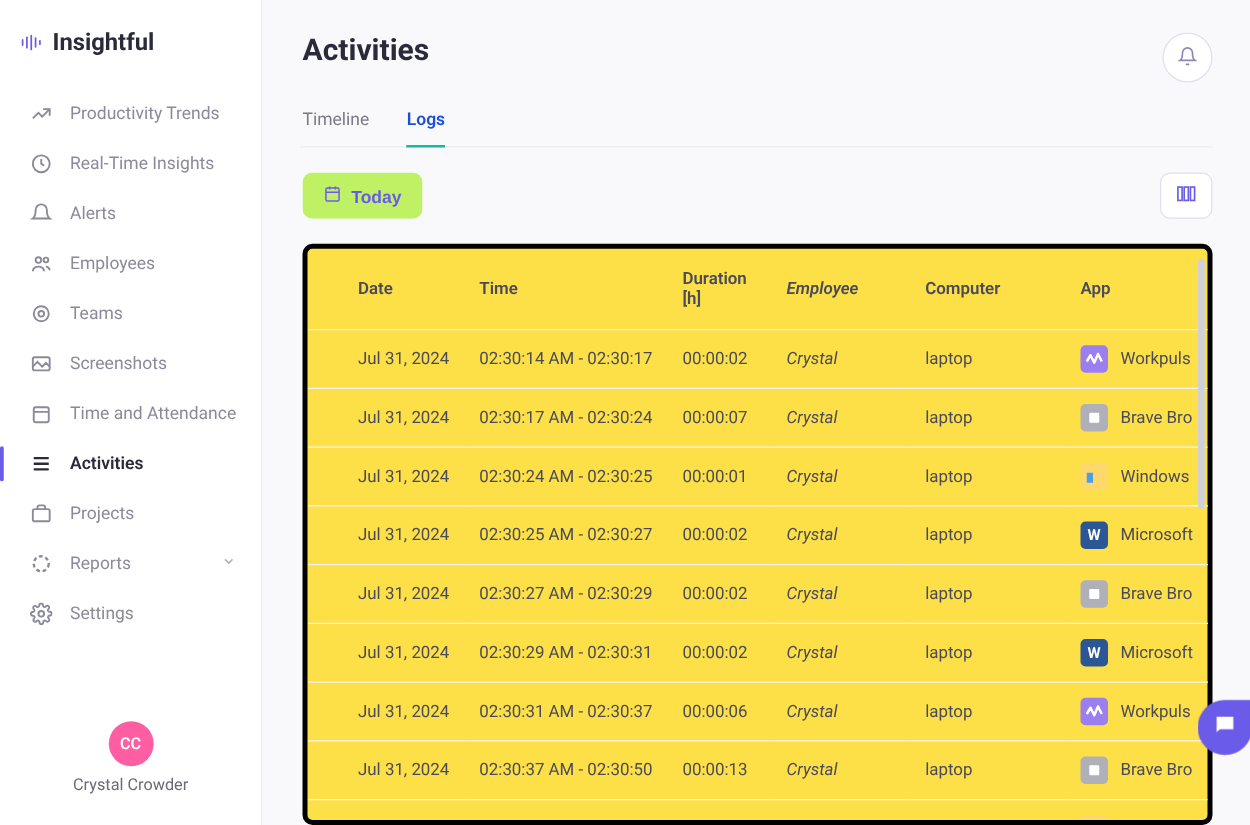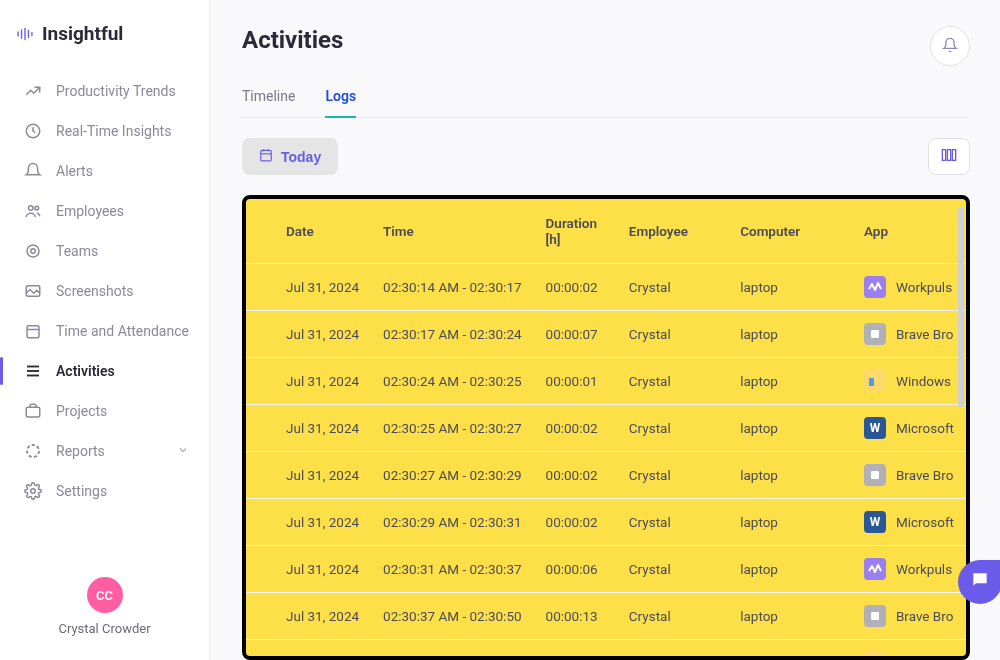--- a/index.html
+++ b/index.html
@@ -71,21 +71,21 @@
 }
 .tabs { display: flex; gap: 30px; padding: 22px 0 0 2px; border-bottom: 1px solid #ececf0; margin-right: 30px; }
 .tab { padding-bottom: 12px; font-size: 14px; color: #7a7a88; cursor: pointer; }
 .tab.active { color: #1d4ed8; font-weight: 600; border-bottom: 2px solid #14b8a6; margin-bottom: -1px; }
 .toolbar { display: flex; gap: 12px; padding: 20px 30px 20px 2px; align-items: center; }
 .btn {
   display: flex; align-items: center; gap: 8px;
   padding: 9px 16px; border-radius: 8px;
   font-size: 14px; cursor: pointer; border: 1px solid transparent;
 }
-.btn-today { background: #e5e5e5; color: #6a5ce8; font-weight: 600; }
+.btn-today { background: #bef264; color: #6a5ce8; font-weight: 600; }
 .btn-filter { background: #fff; border-color: #e0e0ea; color: #6a5ce8; font-weight: 500; }
 .btn-columns { margin-left: auto; background: #fff; border: 1px solid #e0e0ea; padding: 9px 12px; border-radius: 8px; cursor: pointer; color: #6a5ce8; }
 .table-wrap { margin: 0 30px 0 2px; background: #fde047; border: 4px solid #000000; border-radius: 8px; overflow: hidden; flex: 1; position: relative; }
 .table-scroll { height: 100%; overflow-y: auto; }
 table { width: 100%; border-collapse: collapse; }
 thead th {
   text-align: left; padding: 16px 12px;
   font-size: 13.5px; color: #4a4a58; font-weight: 600;
   border-bottom: 1px solid #ececf0;
 }
@@ -99,21 +99,21 @@
 .app-cell { display: flex; align-items: center; gap: 10px; }
 .app-icon { width: 22px; height: 22px; border-radius: 4px; display: flex; align-items: center; justify-content: center; font-size: 11px; color: #fff; flex: 0 0 22px; }
 .app-workpuls { background: #9b7ff0; }
 .app-brave { background: #b0b0b8; }
 .app-windows { background: #ffd86b; }
 .app-word { background: #2b5797; }
 .scrollbar-fake { position: absolute; right: 2px; top: 8px; width: 6px; height: 200px; background: #d0d0d8; border-radius: 4px; }
 .col-date { width: 95px; }
 .col-time { width: 130px; }
 .col-dur { width: 88px; }
-.col-emp { width: 130px; }
+.col-emp { width: 130px; font-style: italic; }
 .col-comp { width: 150px; }
 .chat-bubble {
   position: absolute; right: -2px; bottom: 56px;
   width: 44px; height: 44px; border-radius: 50% 0 50% 50%;
   background: #6a5ce8; display: flex; align-items: center; justify-content: center; color: #fff;
 }
 .content-col { padding-left: 30px; display: flex; flex-direction: column; flex: 1; overflow: hidden; }
 </style>
 </head>
 <body>

